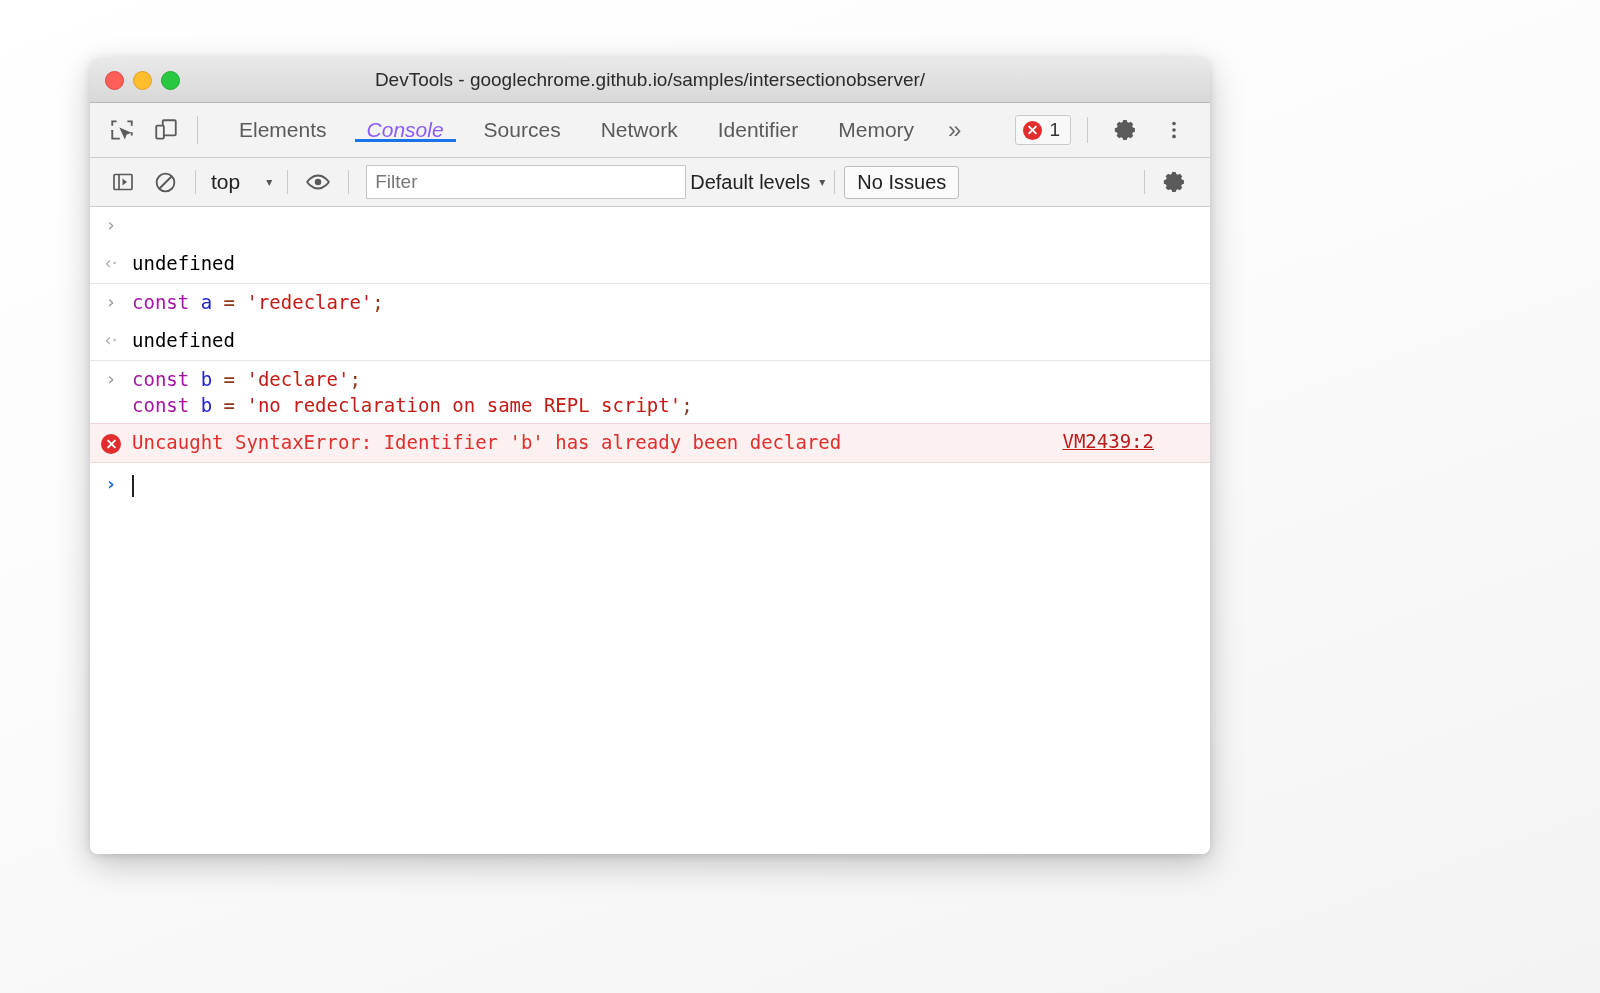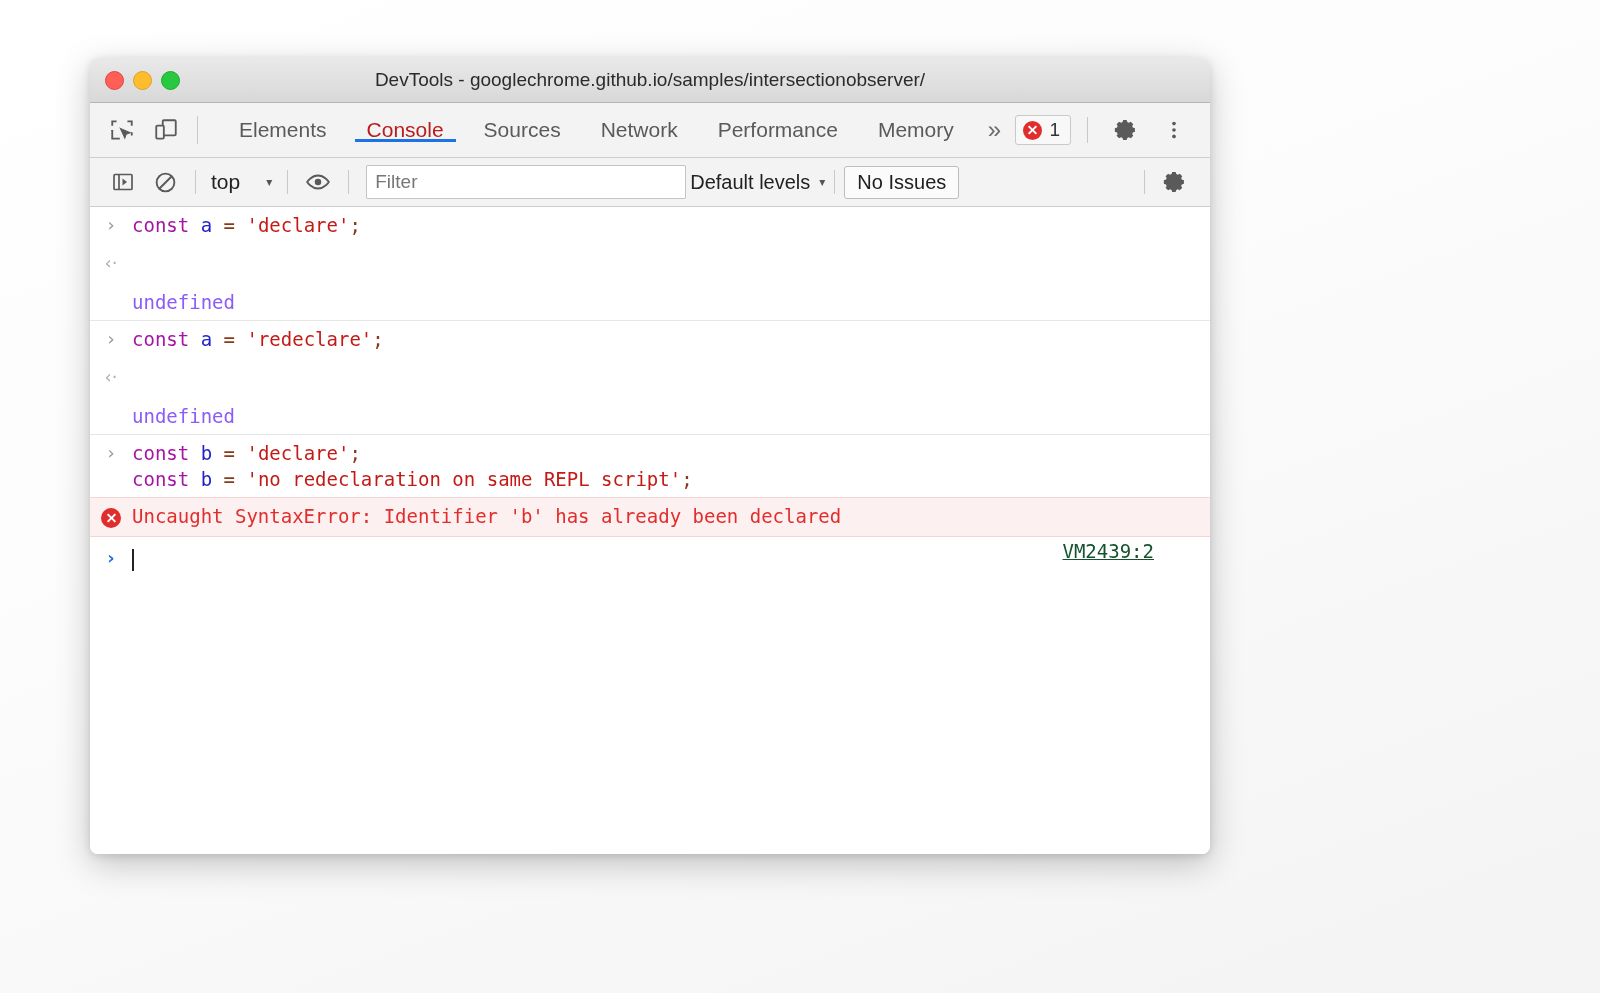--- a/index.html
+++ b/index.html
@@ -95,21 +95,21 @@
   }
   .tab {
     position: relative;
     padding: 0 20px;
     display: flex;
     align-items: center;
     font-size: 21px;
     color: #5a5a5a;
     white-space: nowrap;
   }
-  .tab.active { color: #b91c1c; }
+  .tab.active { color: #8b5cf6; font-style: italic; }
   .tab.active::after {
     content: "";
     position: absolute;
     left: 8px; right: 8px; bottom: 0;
     height: 3px;
     background: #1a73e8;
   }
   .tab.more { font-size: 24px; padding: 0 14px; color: #6b6b6b; }
   .tabbar-right {
     margin-left: auto;
@@ -235,21 +235,21 @@
     flex: 0 0 42px;
     display: flex;
     justify-content: center;
     padding-top: 2px;
     color: #9a9a9a;
   }
   .chev-in  { color: #9a9a9a; font-size: 18px; font-family: "DejaVu Sans", sans-serif; }
   .chev-out { color: #b0b0b0; font-size: 18px; font-family: "DejaVu Sans", sans-serif; }
   .chev-prompt { color: #1f6fe0; font-size: 18px; font-weight: bold; font-family: "DejaVu Sans", sans-serif; }
   .code { white-space: pre; line-height: 26px; flex: 1 1 auto; }
-  .out-text { color: #8b5cf6; line-height: 26px; margin-top: 39px; }
+  .out-text { color: #000000; line-height: 26px; }
   .kw  { color: #a515a5; }
   .var { color: #2222cc; }
   .op  { color: #8a3a1a; }
   .str { color: #c41a16; }
   .err-text { color: #e22d2d; line-height: 26px; flex: 1 1 auto; }
   .err-icon {
     width: 20px; height: 20px;
     border-radius: 50%;
     background: #e02e2e;
     position: relative;
@@ -262,24 +262,23 @@
     width: 11px; height: 2px;
     background: #fff;
   }
   .err-icon::before { transform: rotate(45deg); }
   .err-icon::after  { transform: rotate(-45deg); }
   .vm-link {
     position: absolute;
     right: 56px;
     top: 6px;
     font-size: 19px;
-    color: #14532d;
+    color: #b91c1c;
     text-decoration: underline;
     font-family: "DejaVu Sans Mono", monospace;
-    margin-top: 36px;
   }
   .caret-bar {
     display: inline-block;
     width: 2px;
     height: 22px;
     background: #222;
     vertical-align: middle;
     margin-top: 1px;
   }
 </style>
@@ -314,21 +313,21 @@
           <rect x="3" y="8" width="7" height="12" rx="1" fill="#f3f3f3"></rect>
         </svg>
       </div>
       <div class="tb-sep"></div>
 
       <div class="tabs">
         <div class="tab">Elements</div>
         <div class="tab active">Console</div>
         <div class="tab">Sources</div>
         <div class="tab">Network</div>
-        <div class="tab">Performance</div>
+        <div class="tab">Identifier</div>
         <div class="tab">Memory</div>
         <div class="tab more">»</div>
       </div>
 
       <div class="tabbar-right">
         <div class="error-badge">
           <span class="err-circle"></span>
           <span class="err-count">1</span>
         </div>
         <div class="v-sep"></div>
@@ -391,21 +390,20 @@
           </svg>
         </div>
       </div>
     </div>
 
     <div class="console" id="console-body">
         <div class="row input">
           <div class="gutter">
             <span class="chev-in">›</span>
           </div>
-          <div class="code"><span class="kw">const</span><span> </span><span class="var">a</span><span> </span><span class="op">=</span><span> </span><span class="str">'declare'</span><span class="op">;</span></div>
         </div>
         <div class="row output">
           <div class="gutter">
             <span class="chev-out">‹·</span>
           </div>
           <div class="out-text">undefined</div>
         </div>
         <div class="row input">
           <div class="gutter">
             <span class="chev-in">›</span>

